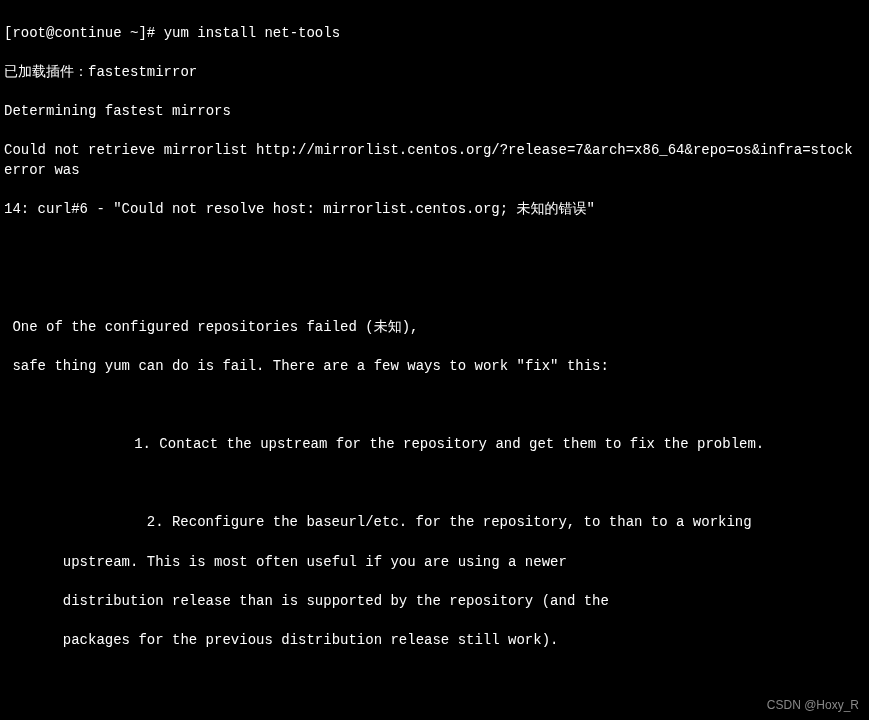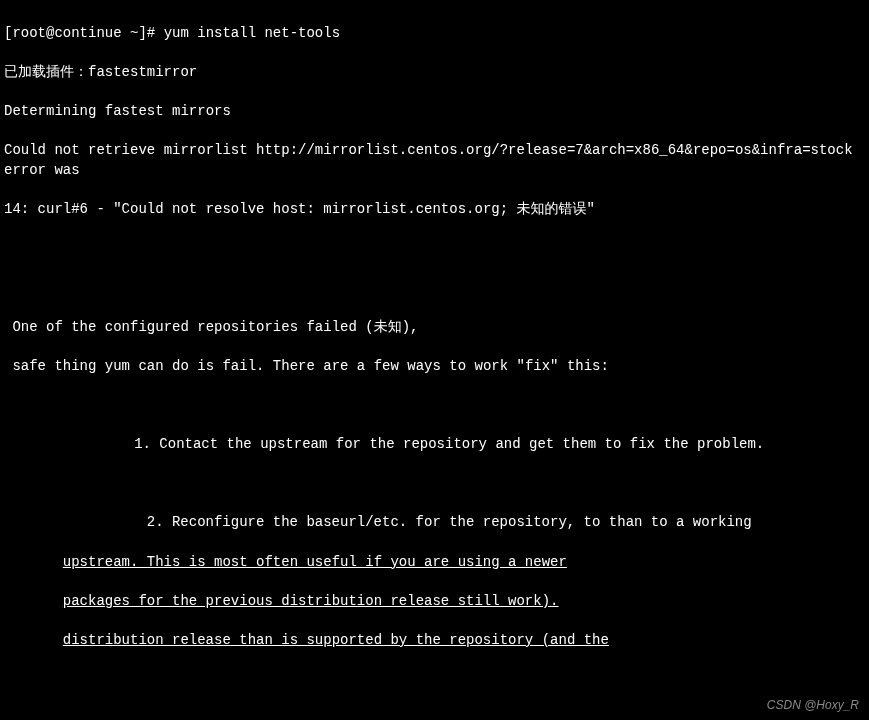--- a/index.html
+++ b/index.html
@@ -29,45 +29,44 @@
     .blank-line {
       height: 1.4em;
     }
     .watermark {
       position: absolute;
       bottom: 6px;
       right: 10px;
       color: #888888;
       font-size: 12px;
       font-family: Arial, sans-serif;
-      font-style: italic;
     }
     .indent-num { padding-left: 3.5ch; text-align: center; }
-    .indent-sub { padding-left: 7ch; text-decoration: underline; }
+    .indent-sub { padding-left: 7ch; }
   </style>
 </head>
 <body>
 
 <div class="terminal">
 <span class="line">[root@continue ~]# yum install net-tools</span>
 <span class="line">已加载插件：fastestmirror</span>
 <span class="line">Determining fastest mirrors</span>
 <span class="line">Could not retrieve mirrorlist http://mirrorlist.centos.org/?release=7&amp;arch=x86_64&amp;repo=os&amp;infra=stock error was</span>
 <span class="line">14: curl#6 - "Could not resolve host: mirrorlist.centos.org; 未知的错误"</span>
 <div class="blank-line"></div>
 <div class="blank-line"></div>
 <span class="line"> One of the configured repositories failed (未知),</span>
 <span class="line"> safe thing yum can do is fail. There are a few ways to work "fix" this:</span>
 <div class="blank-line"></div>
 <span class="line indent-num"><span>1.</span> <span>Contact the upstream for the repository and get them to fix the problem.</span></span>
 <div class="blank-line"></div>
 <span class="line indent-num"><span>2.</span> <span>Reconfigure the baseurl/etc. for the repository, to than to a working</span></span>
 <span class="line indent-sub">upstream. This is most often useful if you are using a newer</span>
+<span class="line indent-sub">distribution release than is supported by the repository (and the</span>
 <span class="line indent-sub">packages for the previous distribution release still work).</span>
-<span class="line indent-sub">distribution release than is supported by the repository (and the</span>
 <div class="blank-line"></div>
 
 
 
 
 
 
 
 
 

